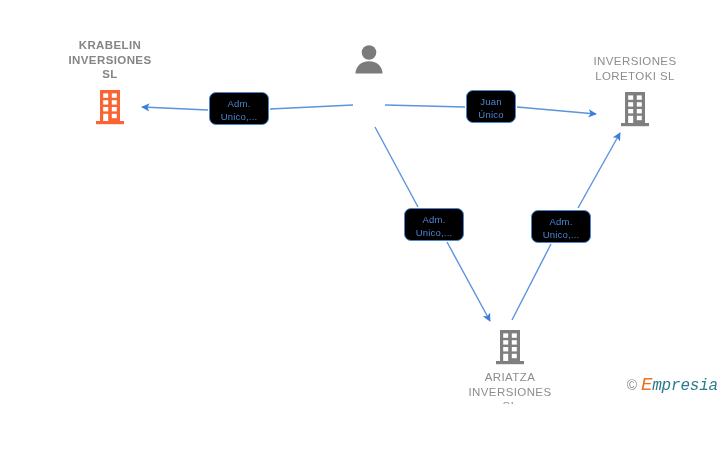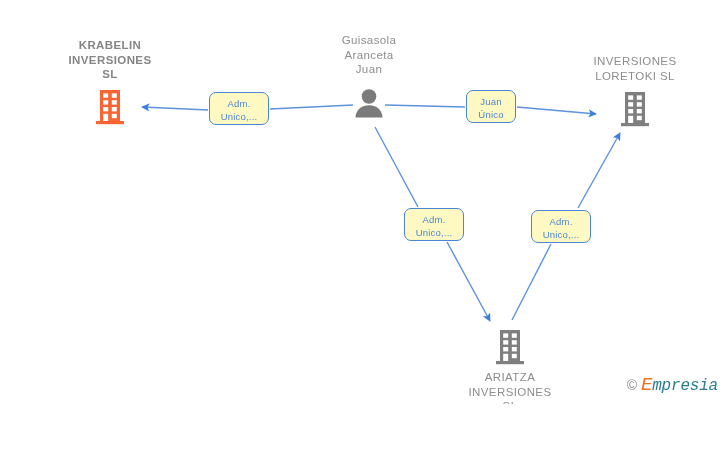--- a/index.html
+++ b/index.html
@@ -57,21 +57,21 @@
   #node-loretoki .node-icon { margin-top: 9px; }
   #node-ariatza { left: 430px; top: 330px; }
   #node-ariatza .node-label-below { margin-top: 0; }
 
   
   .edge-label {
     position: absolute;
     box-sizing: border-box;
     border: 1px solid #4a86d4;
     border-radius: 7px;
-    background: #fef9c3;
+    background: #000000;
     color: #4a86d4;
     font-size: 9.5px;
     line-height: 13px;
     text-align: center;
     padding: 4px 0 4px 0;
     white-space: pre-line;
     letter-spacing: 0.2px;
   }
   #label-krabelin { left: 209px; top: 92px; width: 60px; height: 33px; }
   #label-socio    { left: 466px; top: 90px; width: 50px; height: 33px; }
@@ -154,23 +154,20 @@
           <rect x="8.2" y="17" width="5" height="4.4"></rect>
           <rect x="16.8" y="17" width="5" height="4.4"></rect>
           <rect x="8.2" y="23.8" width="5" height="7.2"></rect>
           <rect x="16.8" y="23.8" width="5" height="4.4"></rect>
         </g>
       </svg>
     </div>
   </div>
 
   <div class="node" id="node-person">
-    <div class="node-label">Guisasola
-Aranceta
-Juan</div>
     <div class="node-icon">
       <svg width="30" height="30" viewBox="0 0 30 30" xmlns="http://www.w3.org/2000/svg">
         <g fill="#7b7b7b">
           <circle cx="15" cy="8.5" r="7.3"></circle>
           <path d="M 15 17.2 C 23.4 17.2 28.2 22.6 28.6 29.6 L 1.4 29.6 C 1.8 22.6 6.6 17.2 15 17.2 Z"></path>
         </g>
       </svg>
     </div>
   </div>
 

